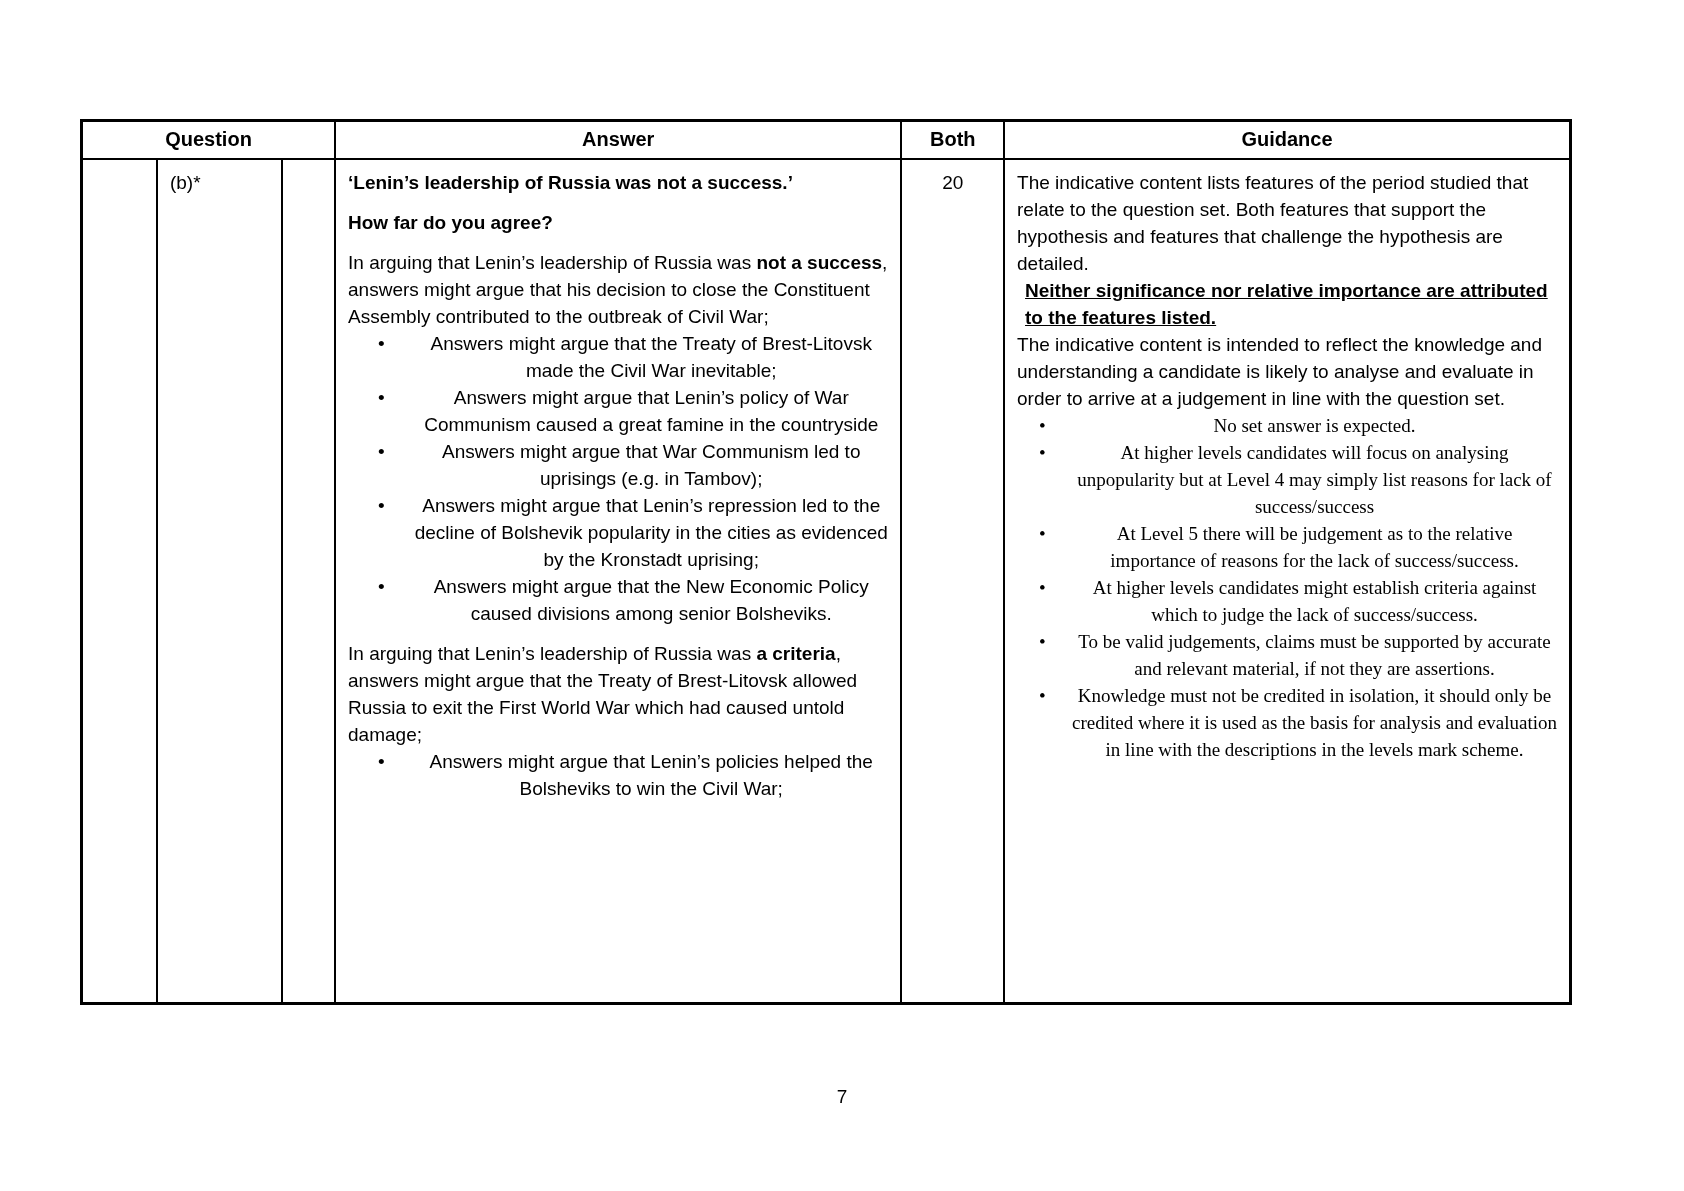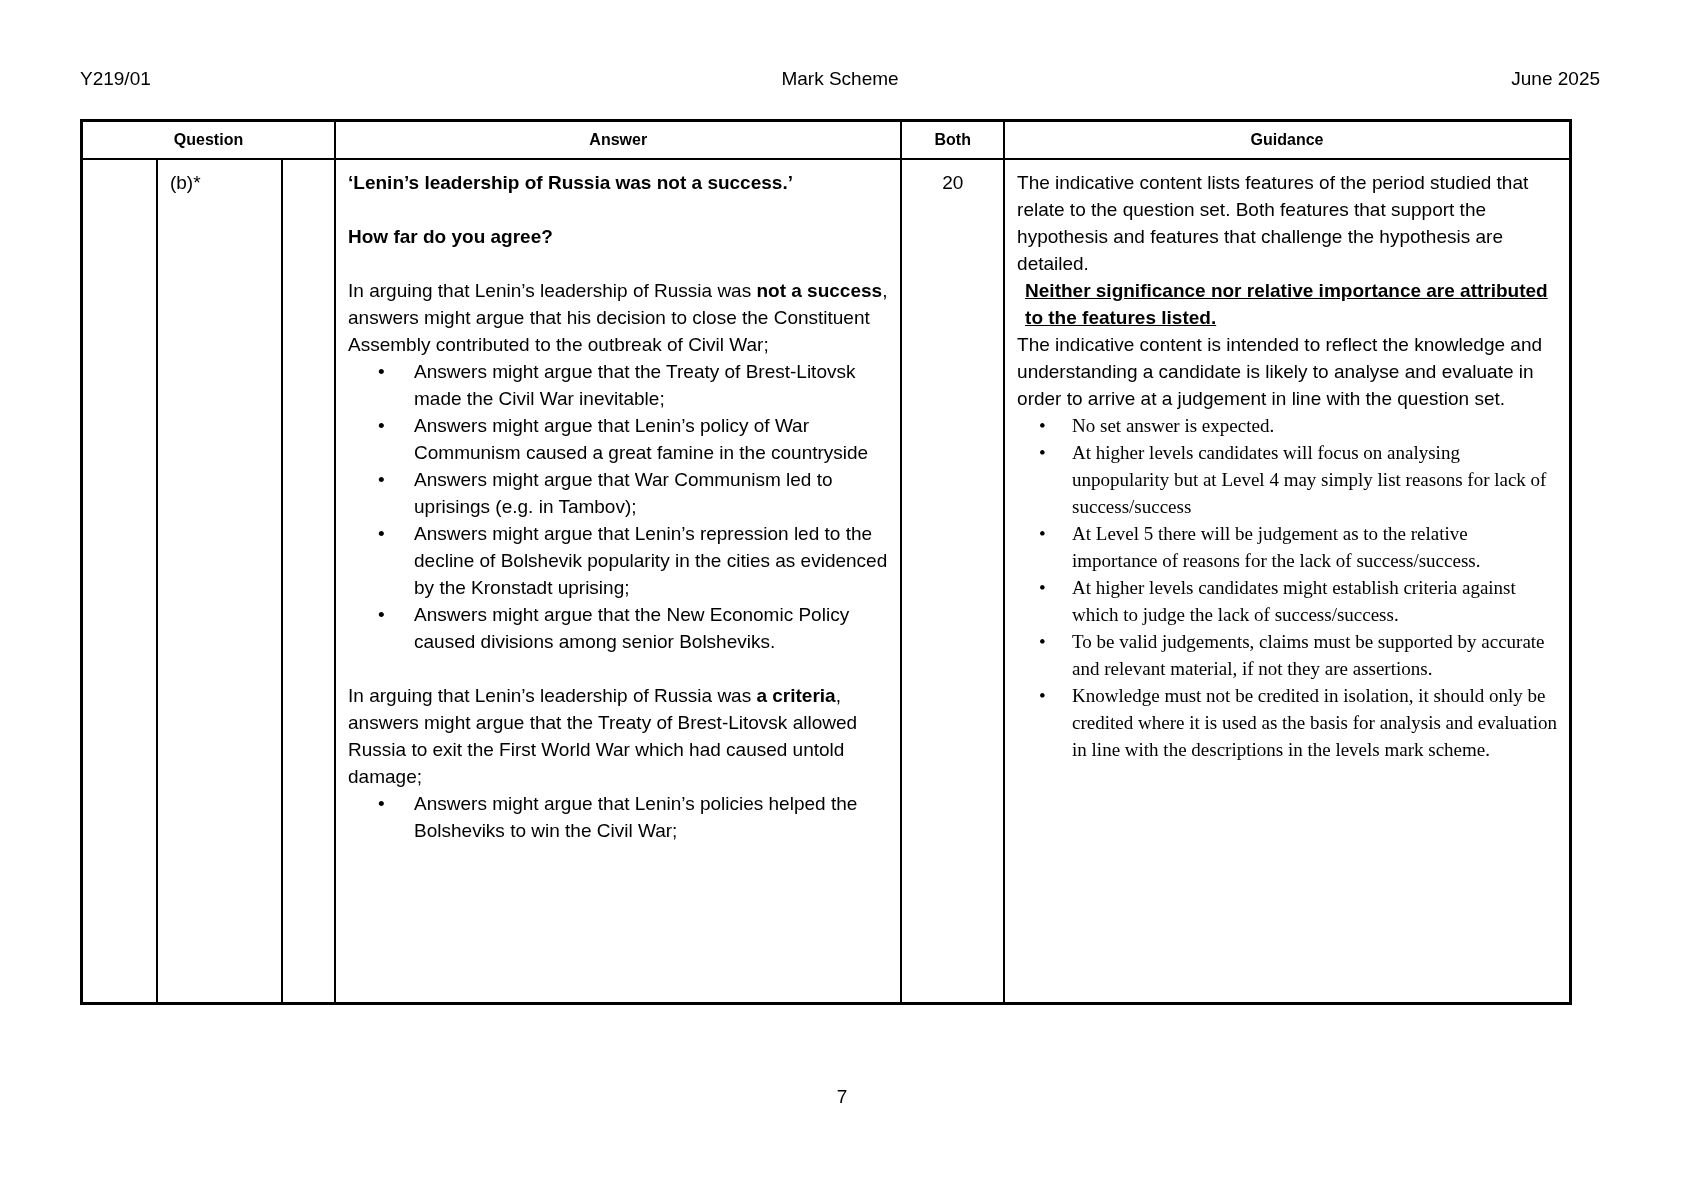--- a/index.html
+++ b/index.html
@@ -28,61 +28,56 @@
     border-collapse: collapse; table-layout: fixed;
     width: 1492px;
     border: 3px solid #000;
     font-size: 19px; line-height: 27px;
   }
   .ms-table th, .ms-table td {
     border: 2px solid #000;
     vertical-align: top;
   }
   .ms-table thead th {
-    font-size: 16px; font-weight: bold;
+    font-size: 20px; font-weight: bold;
     text-align: center; vertical-align: middle;
     height: 38px; padding: 4px 6px;
   }
   .ms-table tbody td { height: 845px; }
   td.cell-qnum { padding: 9px 6px 9px 12px; }
   td.cell-answer { padding: 9px 12px 9px 12px; }
   td.cell-mark { text-align: center; padding: 9px 20px; }
   td.cell-guidance { padding: 9px 12px 9px 12px; }
 
   
   .blk { margin: 0 0 0 0; }
-  .gap-before { margin-top: 27px; }
+  .gap-before { margin-top: 13px; }
   .bold { font-weight: bold; }
   .bold-underline { font-weight: bold; text-decoration: underline; margin-left: 8px; }
   ul.bullets { list-style: none; margin: 0; padding: 0; }
-  ul.bullets li { position: relative; padding-left: 66px; }
+  ul.bullets li { position: relative; padding-left: 66px; text-align: center; }
   ul.bullets li::before {
     content: "\2022";
     position: absolute; left: 30px; top: 0;
     font-size: 19px;
   }
   .cell-guidance ul.bullets li { padding-left: 55px; font-family: Liberation Serif, serif; }
   .cell-guidance ul.bullets li::before { left: 22px; }
 
   
   .page-footer {
     position: absolute; top: 1086px; left: 0; width: 1684px;
     text-align: center; font-size: 19px;
   }
 </style>
 </head>
 <body>
 
 <div class="page">
 
-  <div class="doc-header">
-    <span class="h-left">Y219/01</span>
-    <span class="h-mid">Mark Scheme</span>
-    <span class="h-right">June 2025</span>
-  </div>
 
   <table class="ms-table">
     <colgroup>
       <col style="width:75px">
         <col style="width:124px">
         <col style="width:53px">
       <col style="width:563px">
         <col style="width:102px">
         <col style="width:563px">
     </colgroup>

